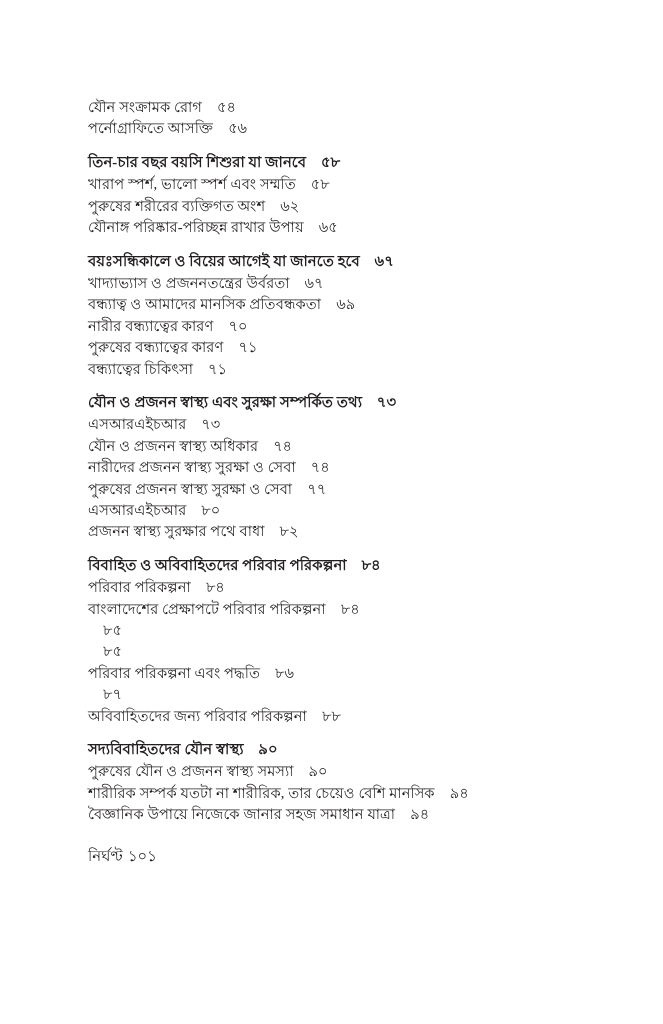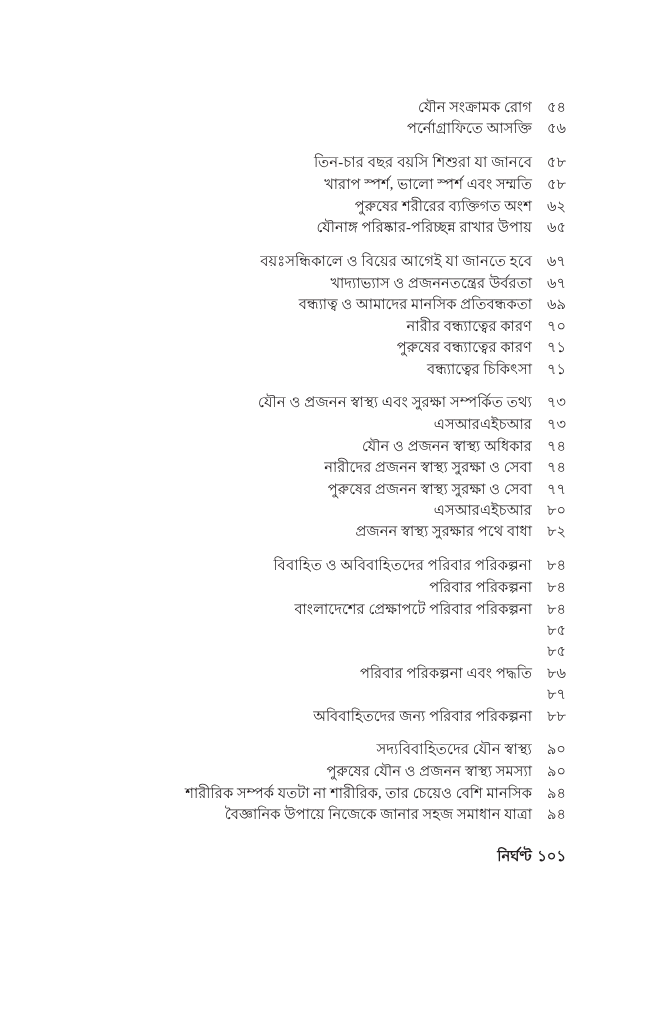--- a/index.html
+++ b/index.html
@@ -26,21 +26,21 @@
   }
   .toc {
     position: absolute;
     left: 88px;
     top: 100px;
     width: 478px;
   }
   .toc-row {
     display: flex;
     align-items: baseline;
-    justify-content: flex-end;
+    justify-content: flex-start;
     width: 100%;
     line-height: 1.0;
     height: 21.4px;
   }
   .toc-row .title {
     font-size: 14.6px;
     letter-spacing: 0.1px;
     white-space: nowrap;
   }
   .toc-row .pageno {
@@ -48,29 +48,29 @@
     text-align: right;
     min-width: 34px;
     white-space: nowrap;
   }
   .toc-row.section {
     margin-top: 12.5px;
     height: 22px;
   }
   .toc-row.section .title,
   .toc-row.section .pageno {
-    font-weight: normal;
+    font-weight: bold;
     font-size: 14.8px;
   }
   .toc-row.index {
     margin-top: 20px;
   }
   .toc-row.index .title,
   .toc-row.index .pageno {
-    font-weight: bold;
+    font-weight: normal;
     font-size: 14.8px;
   }
 </style>
 </head>
 <body>
 
 <div class="page">
   <div class="toc">
       <div class="toc-row">
         <span class="title">যৌন সংক্রামক রোগ</span>

